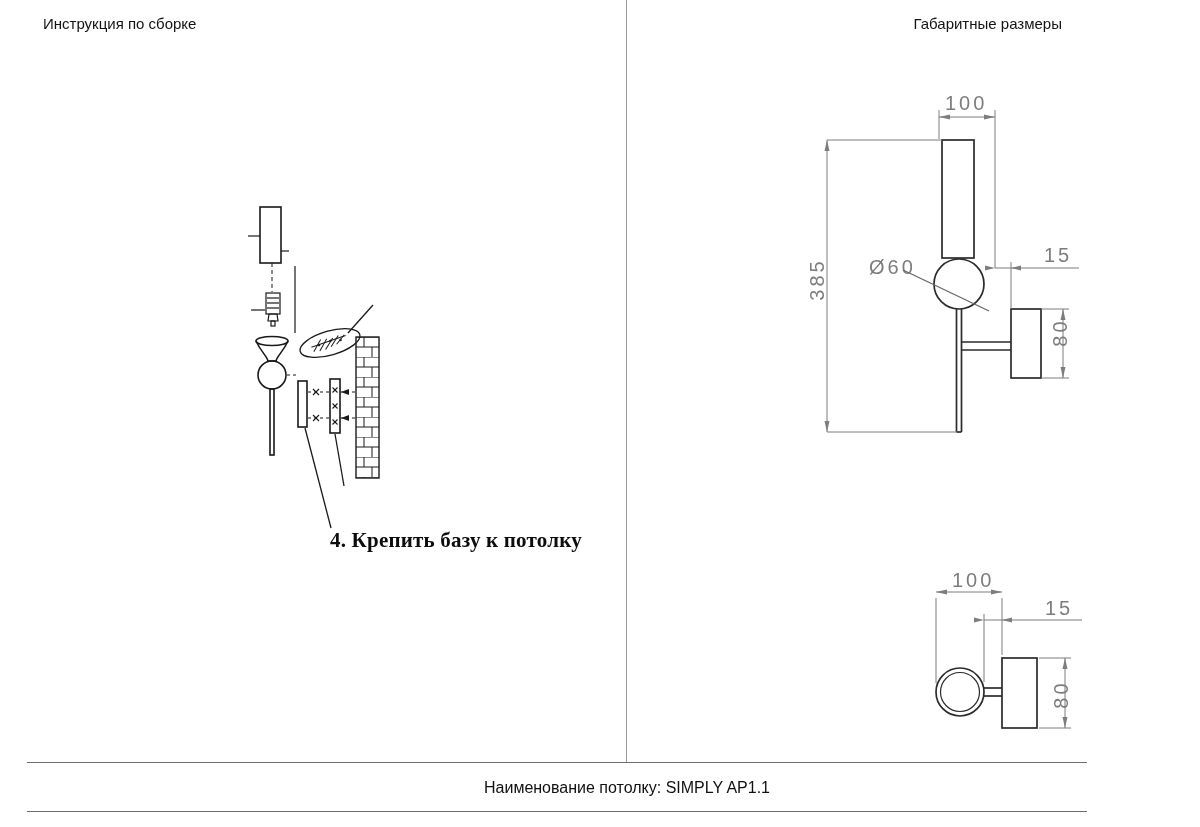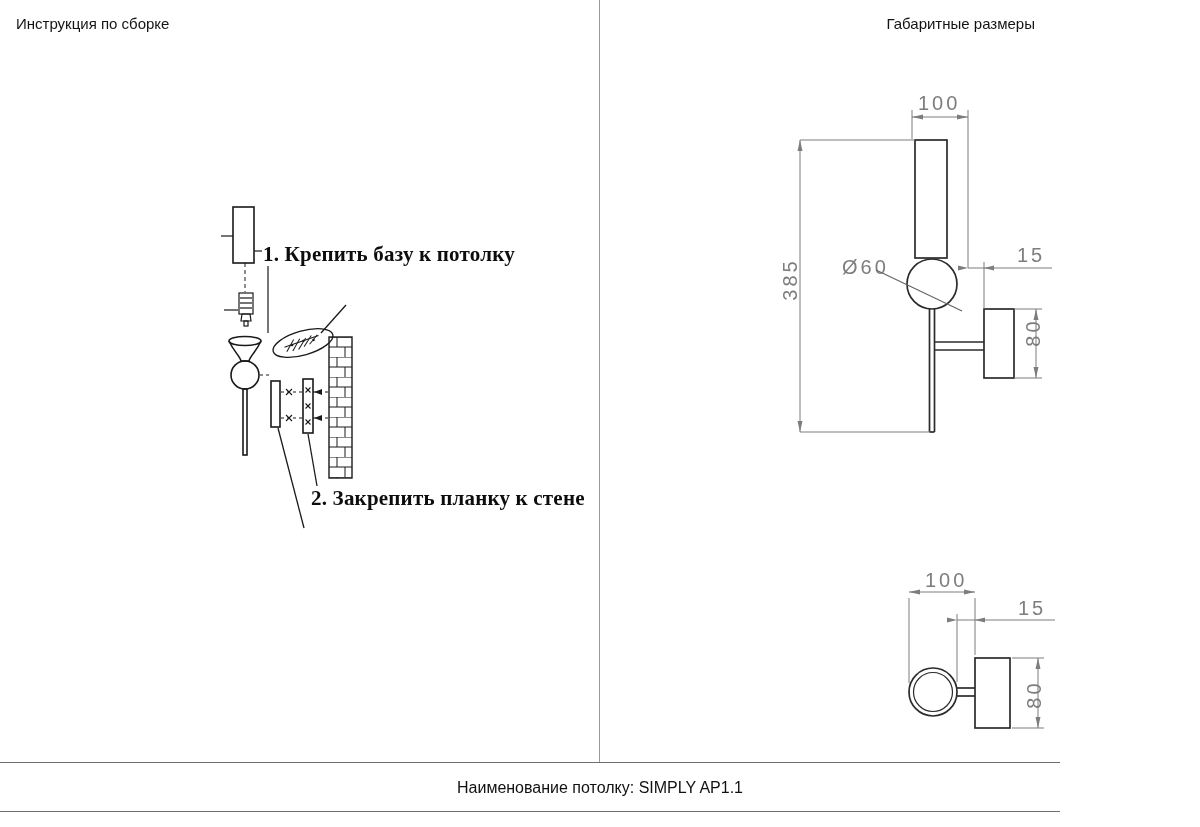--- a/index.html
+++ b/index.html
@@ -1,18 +1,18 @@
 <!DOCTYPE html>
 <html><head>
 <meta charset="utf-8">
 <style>
   * { margin:0; padding:0; box-sizing:border-box; }
   html,body { background:#ffffff; }
   body { font-family:"Liberation Sans", sans-serif; }
-  .sheet { position:relative; width:1060px; height:827px; background:#fff; overflow:hidden; }
+  .sheet { position:relative; width:1060px; height:827px; background:#fff; overflow:hidden;margin-left:27px; }
   .panel-title { position:absolute; font-size:15px; color:#141414; white-space:nowrap; }
   .panel-title.left { left:16px; top:15px; }
   .panel-title.right { right:25px; top:15px; }
   .step-label { position:absolute; font-family:"Liberation Serif", serif; font-weight:700;
                 font-size:21px; color:#0d0d0d; white-space:nowrap; letter-spacing:0.2px; }
   .dim { position:absolute; font-size:20px; color:#7d7d7d; letter-spacing:3px; white-space:nowrap; }
   .dim.rot { transform:rotate(-90deg); }
   .divider-v { position:absolute; left:599px; top:0; width:1px; height:763px; background:#9a9a9a; }
   .hline { position:absolute; left:0; width:1200px; height:1px; background:#6e6e6e; }
   .hline.first { top:762px; }
@@ -26,22 +26,21 @@
 
 <div class="sheet">
 
   <div class="panel-title left">Инструкция по сборке</div>
   <div class="panel-title right">Габаритные размеры</div>
 
   <div class="divider-v"></div>
   <div class="hline first"></div>
   <div class="hline second"></div>
 
-  <div class="step-label" style="left:263px; top:242px;">1. Крепить базу к потолку</div>
-  <div class="step-label" style="left:311px; top:486px;">2. Закрепить планку к стене</div>
+  <div class="step-label" style="left:303px; top:528px;">4. Крепить базу к потолку</div>
 
   <div class="dim" style="left:918px; top:92px;">100</div>
   <div class="dim rot" style="left:769px; top:268px;">385</div>
   <div class="dim" style="left:842px; top:256px;">Ø60</div>
   <div class="dim" style="left:1017px; top:244px;">15</div>
   <div class="dim rot" style="left:1019px; top:321px;">80</div>
 
   <div class="dim" style="left:925px; top:569px;">100</div>
   <div class="dim" style="left:1018px; top:597px;">15</div>
   <div class="dim rot" style="left:1020px; top:683px;">80</div>

